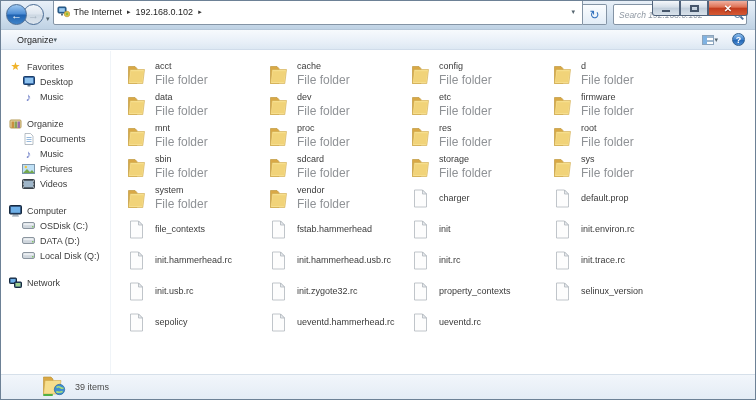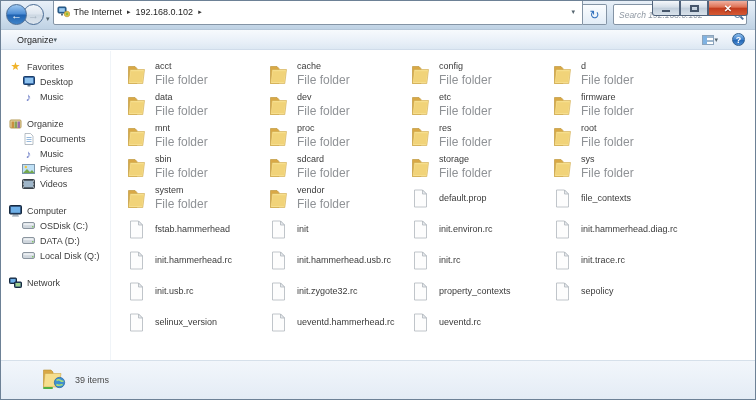--- a/index.html
+++ b/index.html
@@ -81,21 +81,21 @@
   .ico { display:inline-flex; align-items:center; justify-content:center; width:13px; height:13px; flex:0 0 13px; }
   .main { flex:1; padding:8px 0 0 12px; border-left:1px solid #f0f4f8; overflow:hidden;}
   .grid { display:grid; grid-template-columns:repeat(4,142px); grid-auto-rows:31px; }
   .tile { display:flex; align-items:center; gap:7px; padding:1px 2px; overflow:hidden; cursor:default;}
   .tile-ico { width:23px; flex:0 0 23px; display:flex; justify-content:center; align-items:center;}
   .tile-text { display:flex; flex-direction:column; line-height:1.25; overflow:hidden;}
   .tile-name { color:#3b3b3b; white-space:nowrap; }
   .tile-sub { color:#8f9296; font-size:12px; white-space:nowrap;}
   
   .statusbar {
-    position:absolute; left:0; right:0; bottom:0; height:39px;
+    position:absolute; left:0; right:0; bottom:0; height:25px;
     background:linear-gradient(180deg,#f2f6fb,#e4ecf5); border-top:1px solid #d6e0ea;
     display:flex; align-items:center; padding-left:40px; gap:9px;
   }
   .status-count { color:#4a4a4a; }
 </style>
 </head>
 <body>
 
 <div class="titlebar">
   <div class="nav-circle back">←</div>
@@ -523,20 +523,31 @@
           </span>
         </div>
         <div class="tile">
           <span class="tile-ico">
             <svg width="15" height="19" viewBox="0 0 15 19">
               <path d="M1.5 1 H9.5 L13.5 5 V18 H1.5 Z" fill="#fdfdfd" stroke="#b0b6bc" stroke-width="0.8"></path>
               <path d="M9.5 1 L13.5 5 H9.5 Z" fill="#e9ecef" stroke="#b0b6bc" stroke-width="0.8"></path>
             </svg>
           </span>
           <span class="tile-text">
+            <span class="tile-name">charger</span>
+          </span>
+        </div>
+        <div class="tile">
+          <span class="tile-ico">
+            <svg width="15" height="19" viewBox="0 0 15 19">
+              <path d="M1.5 1 H9.5 L13.5 5 V18 H1.5 Z" fill="#fdfdfd" stroke="#b0b6bc" stroke-width="0.8"></path>
+              <path d="M9.5 1 L13.5 5 H9.5 Z" fill="#e9ecef" stroke="#b0b6bc" stroke-width="0.8"></path>
+            </svg>
+          </span>
+          <span class="tile-text">
             <span class="tile-name">default.prop</span>
           </span>
         </div>
         <div class="tile">
           <span class="tile-ico">
             <svg width="15" height="19" viewBox="0 0 15 19">
               <path d="M1.5 1 H9.5 L13.5 5 V18 H1.5 Z" fill="#fdfdfd" stroke="#b0b6bc" stroke-width="0.8"></path>
               <path d="M9.5 1 L13.5 5 H9.5 Z" fill="#e9ecef" stroke="#b0b6bc" stroke-width="0.8"></path>
             </svg>
           </span>
@@ -578,31 +589,20 @@
           </span>
         </div>
         <div class="tile">
           <span class="tile-ico">
             <svg width="15" height="19" viewBox="0 0 15 19">
               <path d="M1.5 1 H9.5 L13.5 5 V18 H1.5 Z" fill="#fdfdfd" stroke="#b0b6bc" stroke-width="0.8"></path>
               <path d="M9.5 1 L13.5 5 H9.5 Z" fill="#e9ecef" stroke="#b0b6bc" stroke-width="0.8"></path>
             </svg>
           </span>
           <span class="tile-text">
-            <span class="tile-name">init.hammerhead.diag.rc</span>
-          </span>
-        </div>
-        <div class="tile">
-          <span class="tile-ico">
-            <svg width="15" height="19" viewBox="0 0 15 19">
-              <path d="M1.5 1 H9.5 L13.5 5 V18 H1.5 Z" fill="#fdfdfd" stroke="#b0b6bc" stroke-width="0.8"></path>
-              <path d="M9.5 1 L13.5 5 H9.5 Z" fill="#e9ecef" stroke="#b0b6bc" stroke-width="0.8"></path>
-            </svg>
-          </span>
-          <span class="tile-text">
             <span class="tile-name">init.hammerhead.rc</span>
           </span>
         </div>
         <div class="tile">
           <span class="tile-ico">
             <svg width="15" height="19" viewBox="0 0 15 19">
               <path d="M1.5 1 H9.5 L13.5 5 V18 H1.5 Z" fill="#fdfdfd" stroke="#b0b6bc" stroke-width="0.8"></path>
               <path d="M9.5 1 L13.5 5 H9.5 Z" fill="#e9ecef" stroke="#b0b6bc" stroke-width="0.8"></path>
             </svg>
           </span>
@@ -666,32 +666,32 @@
           </span>
         </div>
         <div class="tile">
           <span class="tile-ico">
             <svg width="15" height="19" viewBox="0 0 15 19">
               <path d="M1.5 1 H9.5 L13.5 5 V18 H1.5 Z" fill="#fdfdfd" stroke="#b0b6bc" stroke-width="0.8"></path>
               <path d="M9.5 1 L13.5 5 H9.5 Z" fill="#e9ecef" stroke="#b0b6bc" stroke-width="0.8"></path>
             </svg>
           </span>
           <span class="tile-text">
+            <span class="tile-name">selinux_version</span>
+          </span>
+        </div>
+        <div class="tile">
+          <span class="tile-ico">
+            <svg width="15" height="19" viewBox="0 0 15 19">
+              <path d="M1.5 1 H9.5 L13.5 5 V18 H1.5 Z" fill="#fdfdfd" stroke="#b0b6bc" stroke-width="0.8"></path>
+              <path d="M9.5 1 L13.5 5 H9.5 Z" fill="#e9ecef" stroke="#b0b6bc" stroke-width="0.8"></path>
+            </svg>
+          </span>
+          <span class="tile-text">
             <span class="tile-name">sepolicy</span>
-          </span>
-        </div>
-        <div class="tile">
-          <span class="tile-ico">
-            <svg width="15" height="19" viewBox="0 0 15 19">
-              <path d="M1.5 1 H9.5 L13.5 5 V18 H1.5 Z" fill="#fdfdfd" stroke="#b0b6bc" stroke-width="0.8"></path>
-              <path d="M9.5 1 L13.5 5 H9.5 Z" fill="#e9ecef" stroke="#b0b6bc" stroke-width="0.8"></path>
-            </svg>
-          </span>
-          <span class="tile-text">
-            <span class="tile-name">selinux_version</span>
           </span>
         </div>
         <div class="tile">
           <span class="tile-ico">
             <svg width="15" height="19" viewBox="0 0 15 19">
               <path d="M1.5 1 H9.5 L13.5 5 V18 H1.5 Z" fill="#fdfdfd" stroke="#b0b6bc" stroke-width="0.8"></path>
               <path d="M9.5 1 L13.5 5 H9.5 Z" fill="#e9ecef" stroke="#b0b6bc" stroke-width="0.8"></path>
             </svg>
           </span>
           <span class="tile-text">

